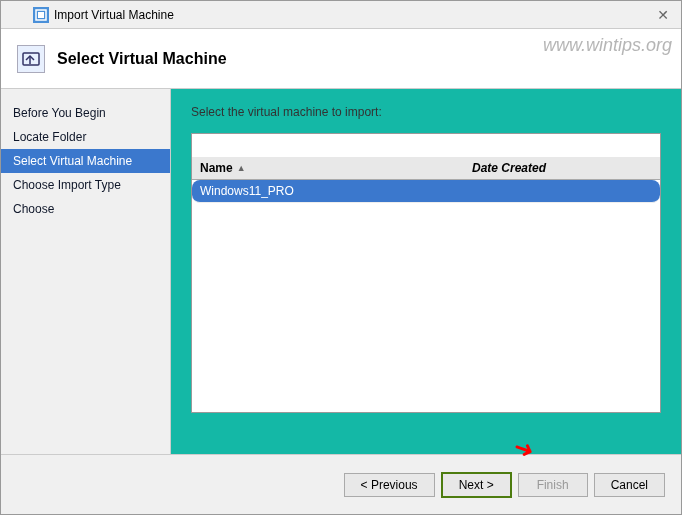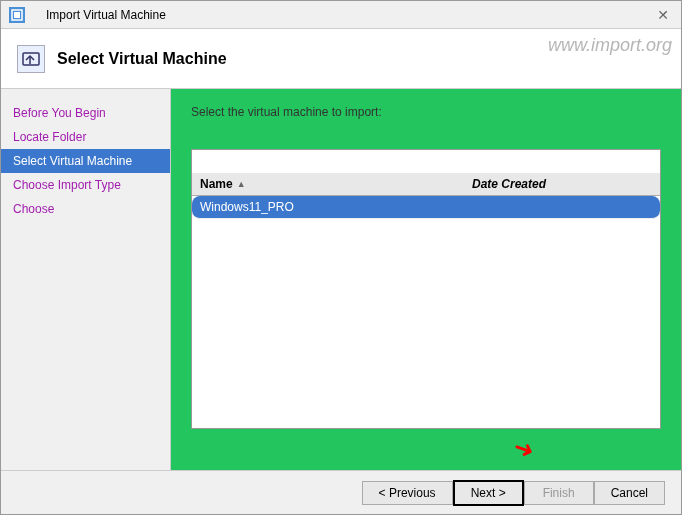--- a/index.html
+++ b/index.html
@@ -31,21 +31,22 @@
       display: flex;
       align-items: center;
       justify-content: space-between;
       padding: 4px 8px;
       height: 28px;
     }
 
     .title-bar-left {
       display: flex;
       align-items: center;
-      gap: 21px;
+      gap: 5px;
+      margin-left: 24px;
     }
 
     .title-bar-icon {
       width: 16px;
       height: 16px;
       background: #4a90d9;
       display: flex;
       align-items: center;
       justify-content: center;
       font-size: 10px;
@@ -113,36 +114,36 @@
       width: 170px;
       background: #f0f0f0;
       padding: 12px 0;
       border-right: 1px solid #ccc;
       flex-shrink: 0;
     }
 
     .sidebar-item {
       padding: 5px 12px;
       cursor: default;
-      color: #a21caf;
+      color: #0f172a;
       font-size: 12px;
     }
 
     .sidebar-item.active {
       background: #3b78cd;
       color: white;
     }
 
     .main-panel {
       flex: 1;
       padding: 16px 20px;
-      background: #22c55e;
+      background: #14b8a6;
       display: flex;
       flex-direction: column;
-      gap: 26px;
+      gap: 10px;
     }
 
     .instruction-text {
       font-size: 12px;
       color: #333;
       margin-bottom: 4px;
     }
 
     .vm-table {
       border: 1px solid #999;
@@ -202,37 +203,38 @@
       width: 180px;
     }
 
     .footer {
       background: #f0f0f0;
       border-top: 1px solid #ccc;
       padding: 8px 16px;
       display: flex;
       justify-content: flex-end;
       align-items: center;
-      height: 44px;
+      gap: 6px;
+      height: 60px;
     }
 
     .btn {
       padding: 4px 16px;
       font-size: 12px;
       border: 1px solid #aaa;
       background: #e8e8e8;
       cursor: pointer;
       min-width: 70px;
       text-align: center;
       color: #000;
     }
 
     .btn.primary {
       background: #e8e8e8;
-      border: 2px solid #000000;
+      border: 2px solid #4d7c0f;
       font-weight: normal;
     }
 
     .btn:disabled, .btn.disabled {
       color: #999;
       cursor: default;
     }
 
     .red-arrow {
       position: absolute;
@@ -261,21 +263,21 @@
           <svg width="12" height="12" viewBox="0 0 12 12">
               <rect x="1" y="1" width="10" height="10" fill="none" stroke="white" stroke-width="1.5"></rect>
               <rect x="3" y="3" width="6" height="6" fill="white"></rect>
             </svg>
         </div>
         <span class="title-bar-text">Import Virtual Machine</span>
       </div>
       <span class="title-bar-close">✕</span>
     </div>
 
-    <div class="watermark">www.import.org</div>
+    <div class="watermark">www.wintips.org</div>
 
     <div class="header-bar">
       <div class="header-icon">
         <svg width="20" height="20" viewBox="0 0 20 20">
           <rect x="2" y="4" width="16" height="12" rx="1" fill="none" stroke="#336" stroke-width="1.5"></rect>
           <polyline points="5,11 9,7 13,11" fill="none" stroke="#336" stroke-width="1.5"></polyline>
           <line x1="9" y1="7" x2="9" y2="15" stroke="#336" stroke-width="1.5"></line>
         </svg>
       </div>
       <span class="header-title">Select Virtual Machine</span>

